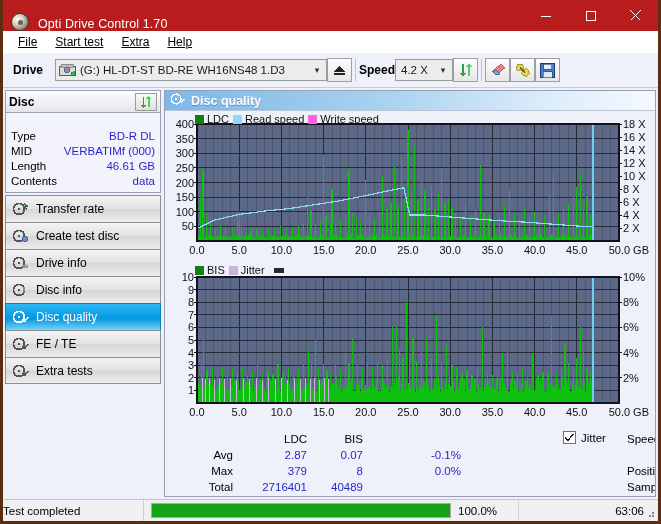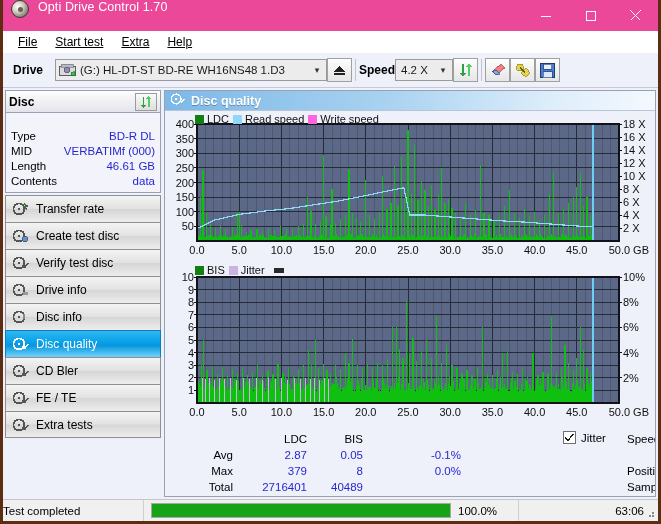--- a/index.html
+++ b/index.html
@@ -15,22 +15,22 @@
     position: absolute; left: 0; top: 0;
     width: 661px; height: 524px;
     background: #eef0fa;
     border: 3px solid #5c2d10;
     border-top: none;
     display: flex; flex-direction: column;
   }
 
   
   .titlebar {
-    height: 31px; background: #ec4899;
-    display: flex; align-items: flex-start;
+    height: 31px; background: #b91c1c;
+    display: flex; align-items: flex-end;
     flex: none;
     padding-left: 8px;
   }
   .title-icon {
     width: 18px; height: 18px; border-radius: 50%;
     background: radial-gradient(circle at 35% 35%, #fff 0%, #d8d2c4 35%, #8e8a7e 70%, #5a564c 100%);
     border: 1px solid #3a3a38;
     position: relative; flex: none;
   }
   .title-icon::after {
@@ -382,30 +382,20 @@
                 <circle cx="13" cy="11" r="2.6" fill="#6a8ec8" stroke="#33507c" stroke-width="0.8"></circle>
               </svg>
           </span>
           <span>Create test disc</span>
         </div>
         <div class="navbtn">
           <span class="nico">
             <svg width="17" height="16" viewBox="0 0 17 16">
                 <circle cx="7" cy="8" r="5.5" fill="none" stroke="#555" stroke-width="1.8"></circle>
                 <circle cx="7" cy="8" r="1.5" fill="#555"></circle>
-                <path d="M11 10 l2 2 3.5 -4" stroke="#555" stroke-width="1.5" fill="none"></path>
-              </svg>
-          </span>
-          <span>Verify test disc</span>
-        </div>
-        <div class="navbtn">
-          <span class="nico">
-            <svg width="17" height="16" viewBox="0 0 17 16">
-                <circle cx="7" cy="8" r="5.5" fill="none" stroke="#555" stroke-width="1.8"></circle>
-                <circle cx="7" cy="8" r="1.5" fill="#555"></circle>
                 <rect x="11" y="10" width="5" height="2.5" fill="#999"></rect>
               </svg>
           </span>
           <span>Drive info</span>
         </div>
         <div class="navbtn">
           <span class="nico">
             <svg width="17" height="16" viewBox="0 0 17 16">
                 <circle cx="7" cy="8" r="5.5" fill="none" stroke="#555" stroke-width="1.8"></circle>
                 <circle cx="7" cy="8" r="1.5" fill="#555"></circle>
@@ -416,30 +406,20 @@
         </div>
         <div class="navbtn active">
           <span class="nico">
             <svg width="17" height="16" viewBox="0 0 17 16">
                 <circle cx="7" cy="8" r="5.5" fill="none" stroke="#fff" stroke-width="1.8"></circle>
                 <circle cx="7" cy="8" r="1.5" fill="#fff"></circle>
                 <path d="M11 10 l2 2 3.5 -4" stroke="#fff" stroke-width="1.5" fill="none"></path>
               </svg>
           </span>
           <span>Disc quality</span>
-        </div>
-        <div class="navbtn">
-          <span class="nico">
-            <svg width="17" height="16" viewBox="0 0 17 16">
-                <circle cx="7" cy="8" r="5.5" fill="none" stroke="#555" stroke-width="1.8"></circle>
-                <circle cx="7" cy="8" r="1.5" fill="#555"></circle>
-                <path d="M11 10 l2 2 3.5 -4" stroke="#555" stroke-width="1.5" fill="none"></path>
-              </svg>
-          </span>
-          <span>CD Bler</span>
         </div>
         <div class="navbtn">
           <span class="nico">
             <svg width="17" height="16" viewBox="0 0 17 16">
                 <circle cx="7" cy="8" r="5.5" fill="none" stroke="#555" stroke-width="1.8"></circle>
                 <circle cx="7" cy="8" r="1.5" fill="#555"></circle>
                 <path d="M11 10 l2 2 3.5 -4" stroke="#555" stroke-width="1.5" fill="none"></path>
               </svg>
           </span>
           <span>FE / TE</span>
@@ -928,21 +908,21 @@
       <div class="stats">
         <div class="st-table">
           <div class="st-row">
             <span class="c c-lab"></span>
             <span class="c c-ldc c-head">LDC</span>
             <span class="c c-bis c-head">BIS</span>
           </div>
           <div class="st-row">
             <span class="c c-lab">Avg</span>
             <span class="c c-ldc">2.87</span>
-            <span class="c c-bis">0.05</span>
+            <span class="c c-bis">0.07</span>
             <span class="c c-gap"></span>
             <span class="c c-jit">-0.1%</span>
           </div>
           <div class="st-row">
             <span class="c c-lab">Max</span>
             <span class="c c-ldc">379</span>
             <span class="c c-bis">8</span>
             <span class="c c-gap"></span>
             <span class="c c-jit">0.0%</span>
           </div>

